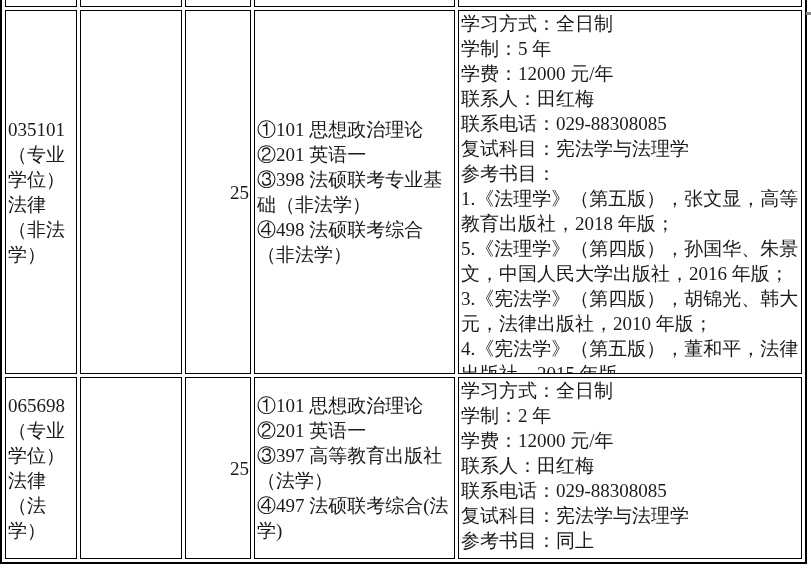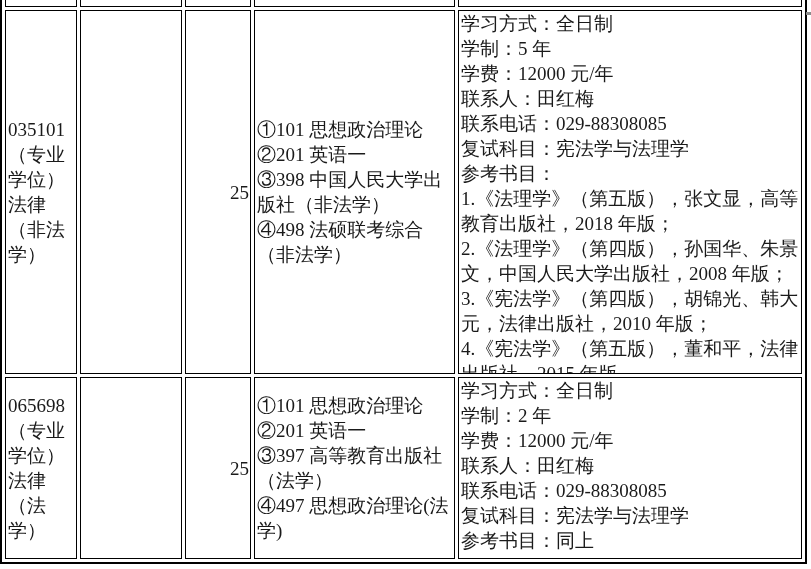--- a/index.html
+++ b/index.html
@@ -86,35 +86,35 @@
         <td class="mid">
           <div class="clip"></div>
         </td>
         <td class="mid num">
           <div class="clip">25</div>
         </td>
         <td class="mid">
           <div class="clip">
             <div class="para">①101 思想政治理论</div>
             <div class="para">②201 英语一</div>
-            <div class="para">③398 中国人民大学出版社（非法学）</div>
+            <div class="para">③398 法硕联考专业基础（非法学）</div>
             <div class="para">④498 法硕联考综合（非法学）</div>
           </div>
         </td>
         <td class="top det">
           <div class="clip">
             <div class="para">学习方式：全日制</div>
             <div class="para">学制：5 年</div>
             <div class="para">学费：12000 元/年</div>
             <div class="para">联系人：田红梅</div>
             <div class="para">联系电话：029-88308085</div>
             <div class="para">复试科目：宪法学与法理学</div>
             <div class="para">参考书目：</div>
             <div class="para">1.《法理学》（第五版），张文显，高等教育出版社，2018 年版；</div>
-            <div class="para">2.《法理学》（第四版），孙国华、朱景文，中国人民大学出版社，2008 年版；</div>
+            <div class="para">5.《法理学》（第四版），孙国华、朱景文，中国人民大学出版社，2016 年版；</div>
             <div class="para">3.《宪法学》（第四版），胡锦光、韩大元，法律出版社，2010 年版；</div>
             <div class="para">4.《宪法学》（第五版），董和平，法律出版社，2015 年版。</div>
           </div>
         </td>
       </tr>
 
       <tr class="row2">
         <td class="mid">
           <div class="clip">065698（专业学位）法律（法学）</div>
         </td>
@@ -122,21 +122,21 @@
           <div class="clip"></div>
         </td>
         <td class="mid num">
           <div class="clip">25</div>
         </td>
         <td class="mid">
           <div class="clip">
             <div class="para">①101 思想政治理论</div>
             <div class="para">②201 英语一</div>
             <div class="para">③397 高等教育出版社（法学）</div>
-            <div class="para">④497 思想政治理论(法学)</div>
+            <div class="para">④497 法硕联考综合(法学)</div>
           </div>
         </td>
         <td class="top det">
           <div class="clip">
             <div class="para">学习方式：全日制</div>
             <div class="para">学制：2 年</div>
             <div class="para">学费：12000 元/年</div>
             <div class="para">联系人：田红梅</div>
             <div class="para">联系电话：029-88308085</div>
             <div class="para">复试科目：宪法学与法理学</div>

